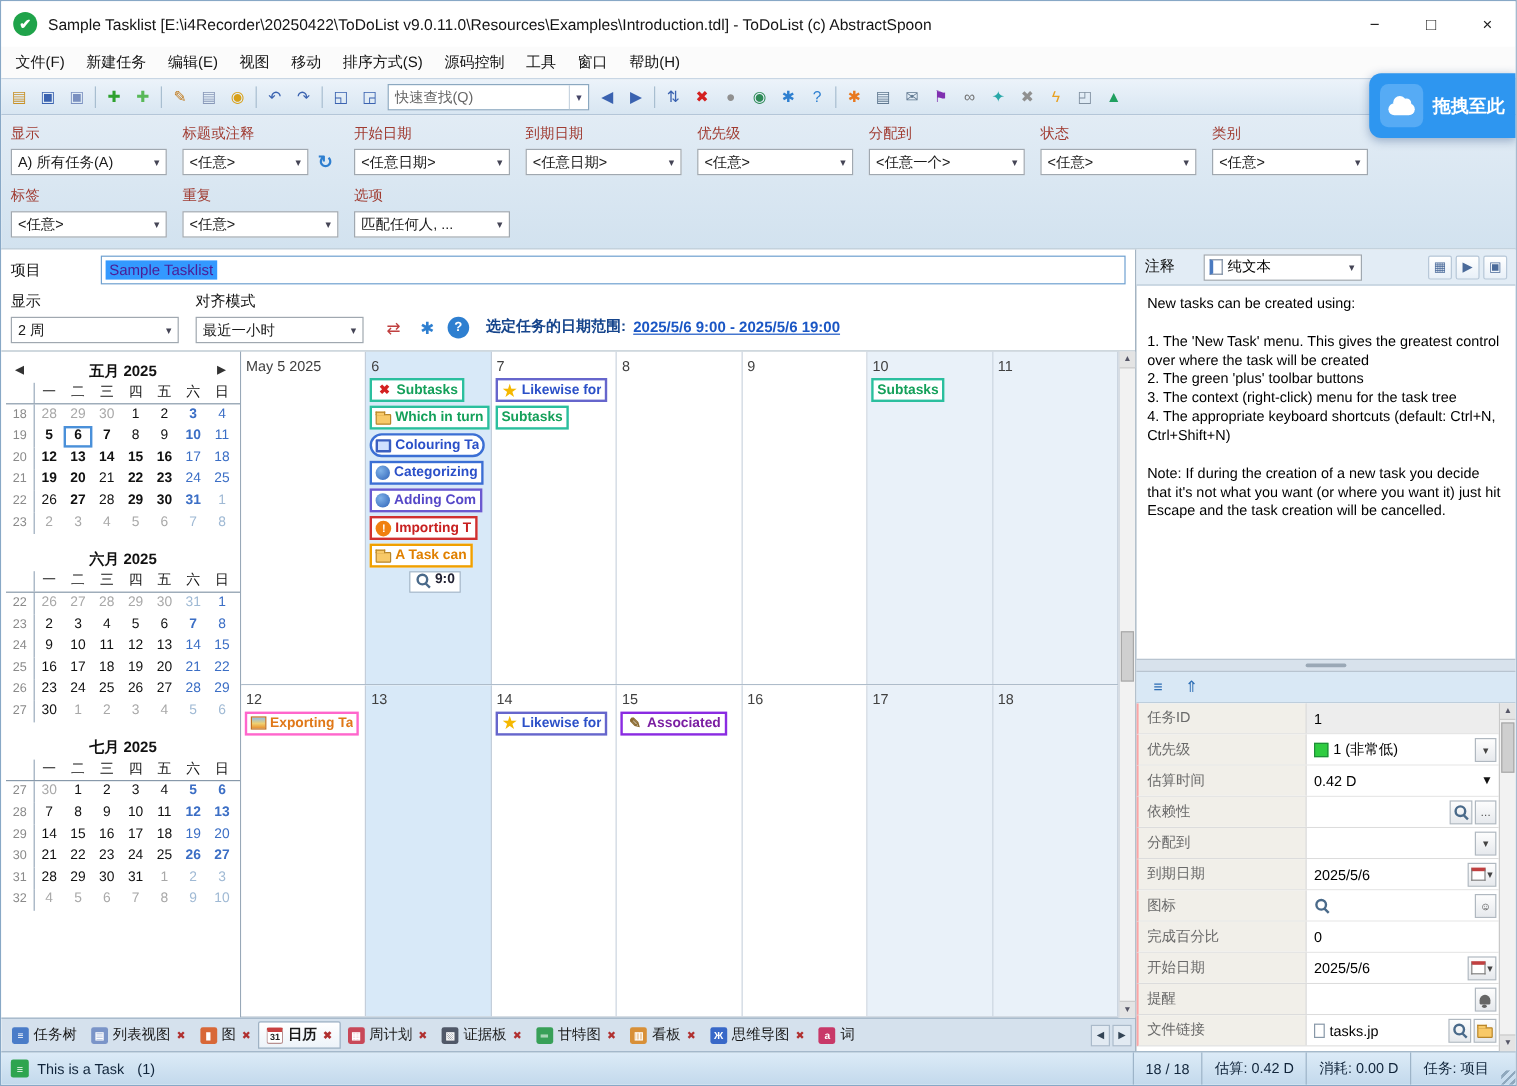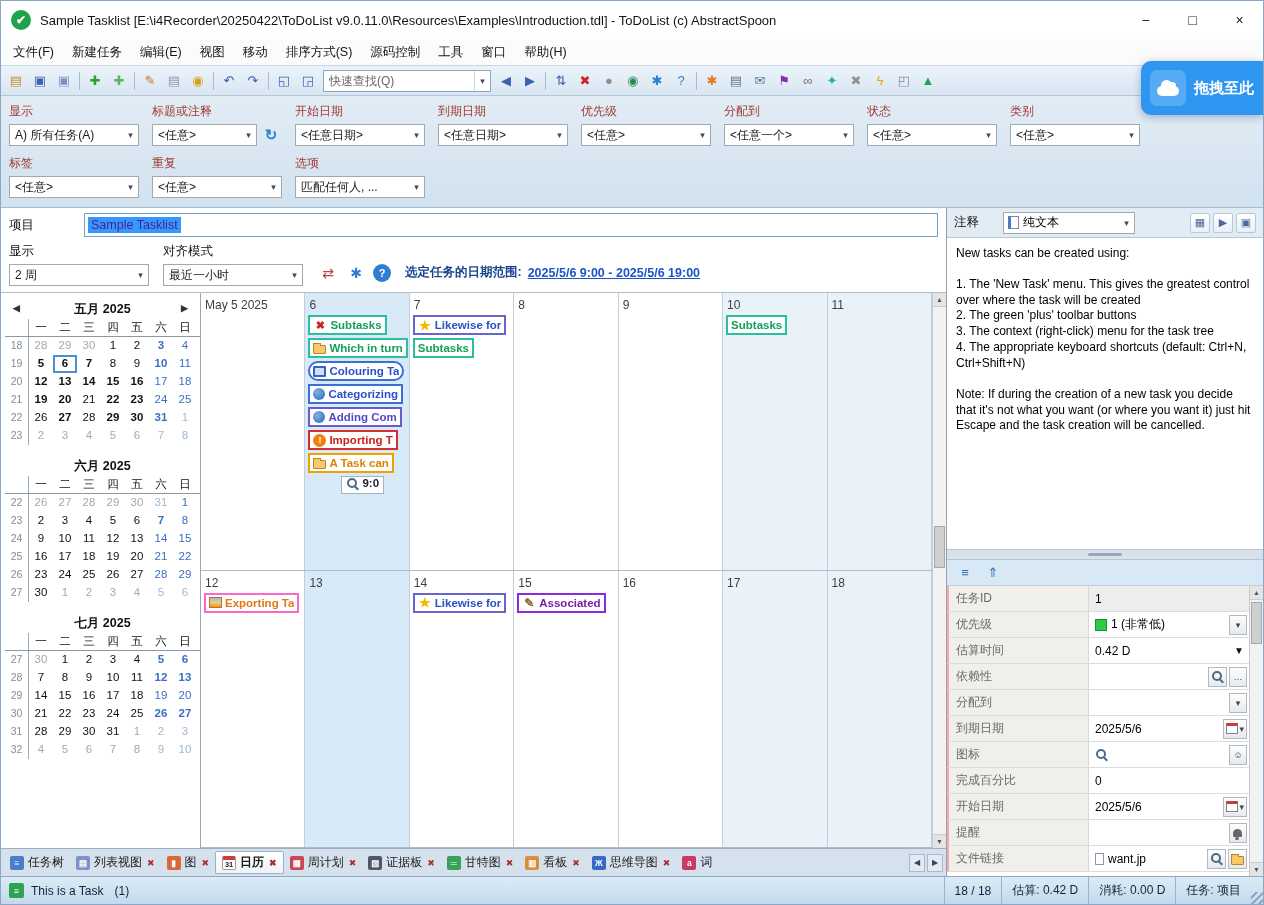--- a/index.html
+++ b/index.html
@@ -907,21 +907,21 @@
                   <div class="av-btn">
                     <span class="i-bell"></span>
                   </div>
                 </div>
               </div>
             </div>
             <div class="attr-row">
               <div class="attr-label">文件链接</div>
               <div class="attr-value">
                 <span class="i-file"></span>
-                <span class="av-text">want.jp</span>
+                <span class="av-text">tasks.jp</span>
                 <div class="av-ctrls">
                   <div class="av-btn">
                     <span class="cico ci-magnifier"></span>
                   </div>
                   <div class="av-btn">
                     <span class="cico ci-folder"></span>
                   </div>
                 </div>
               </div>
             </div>

